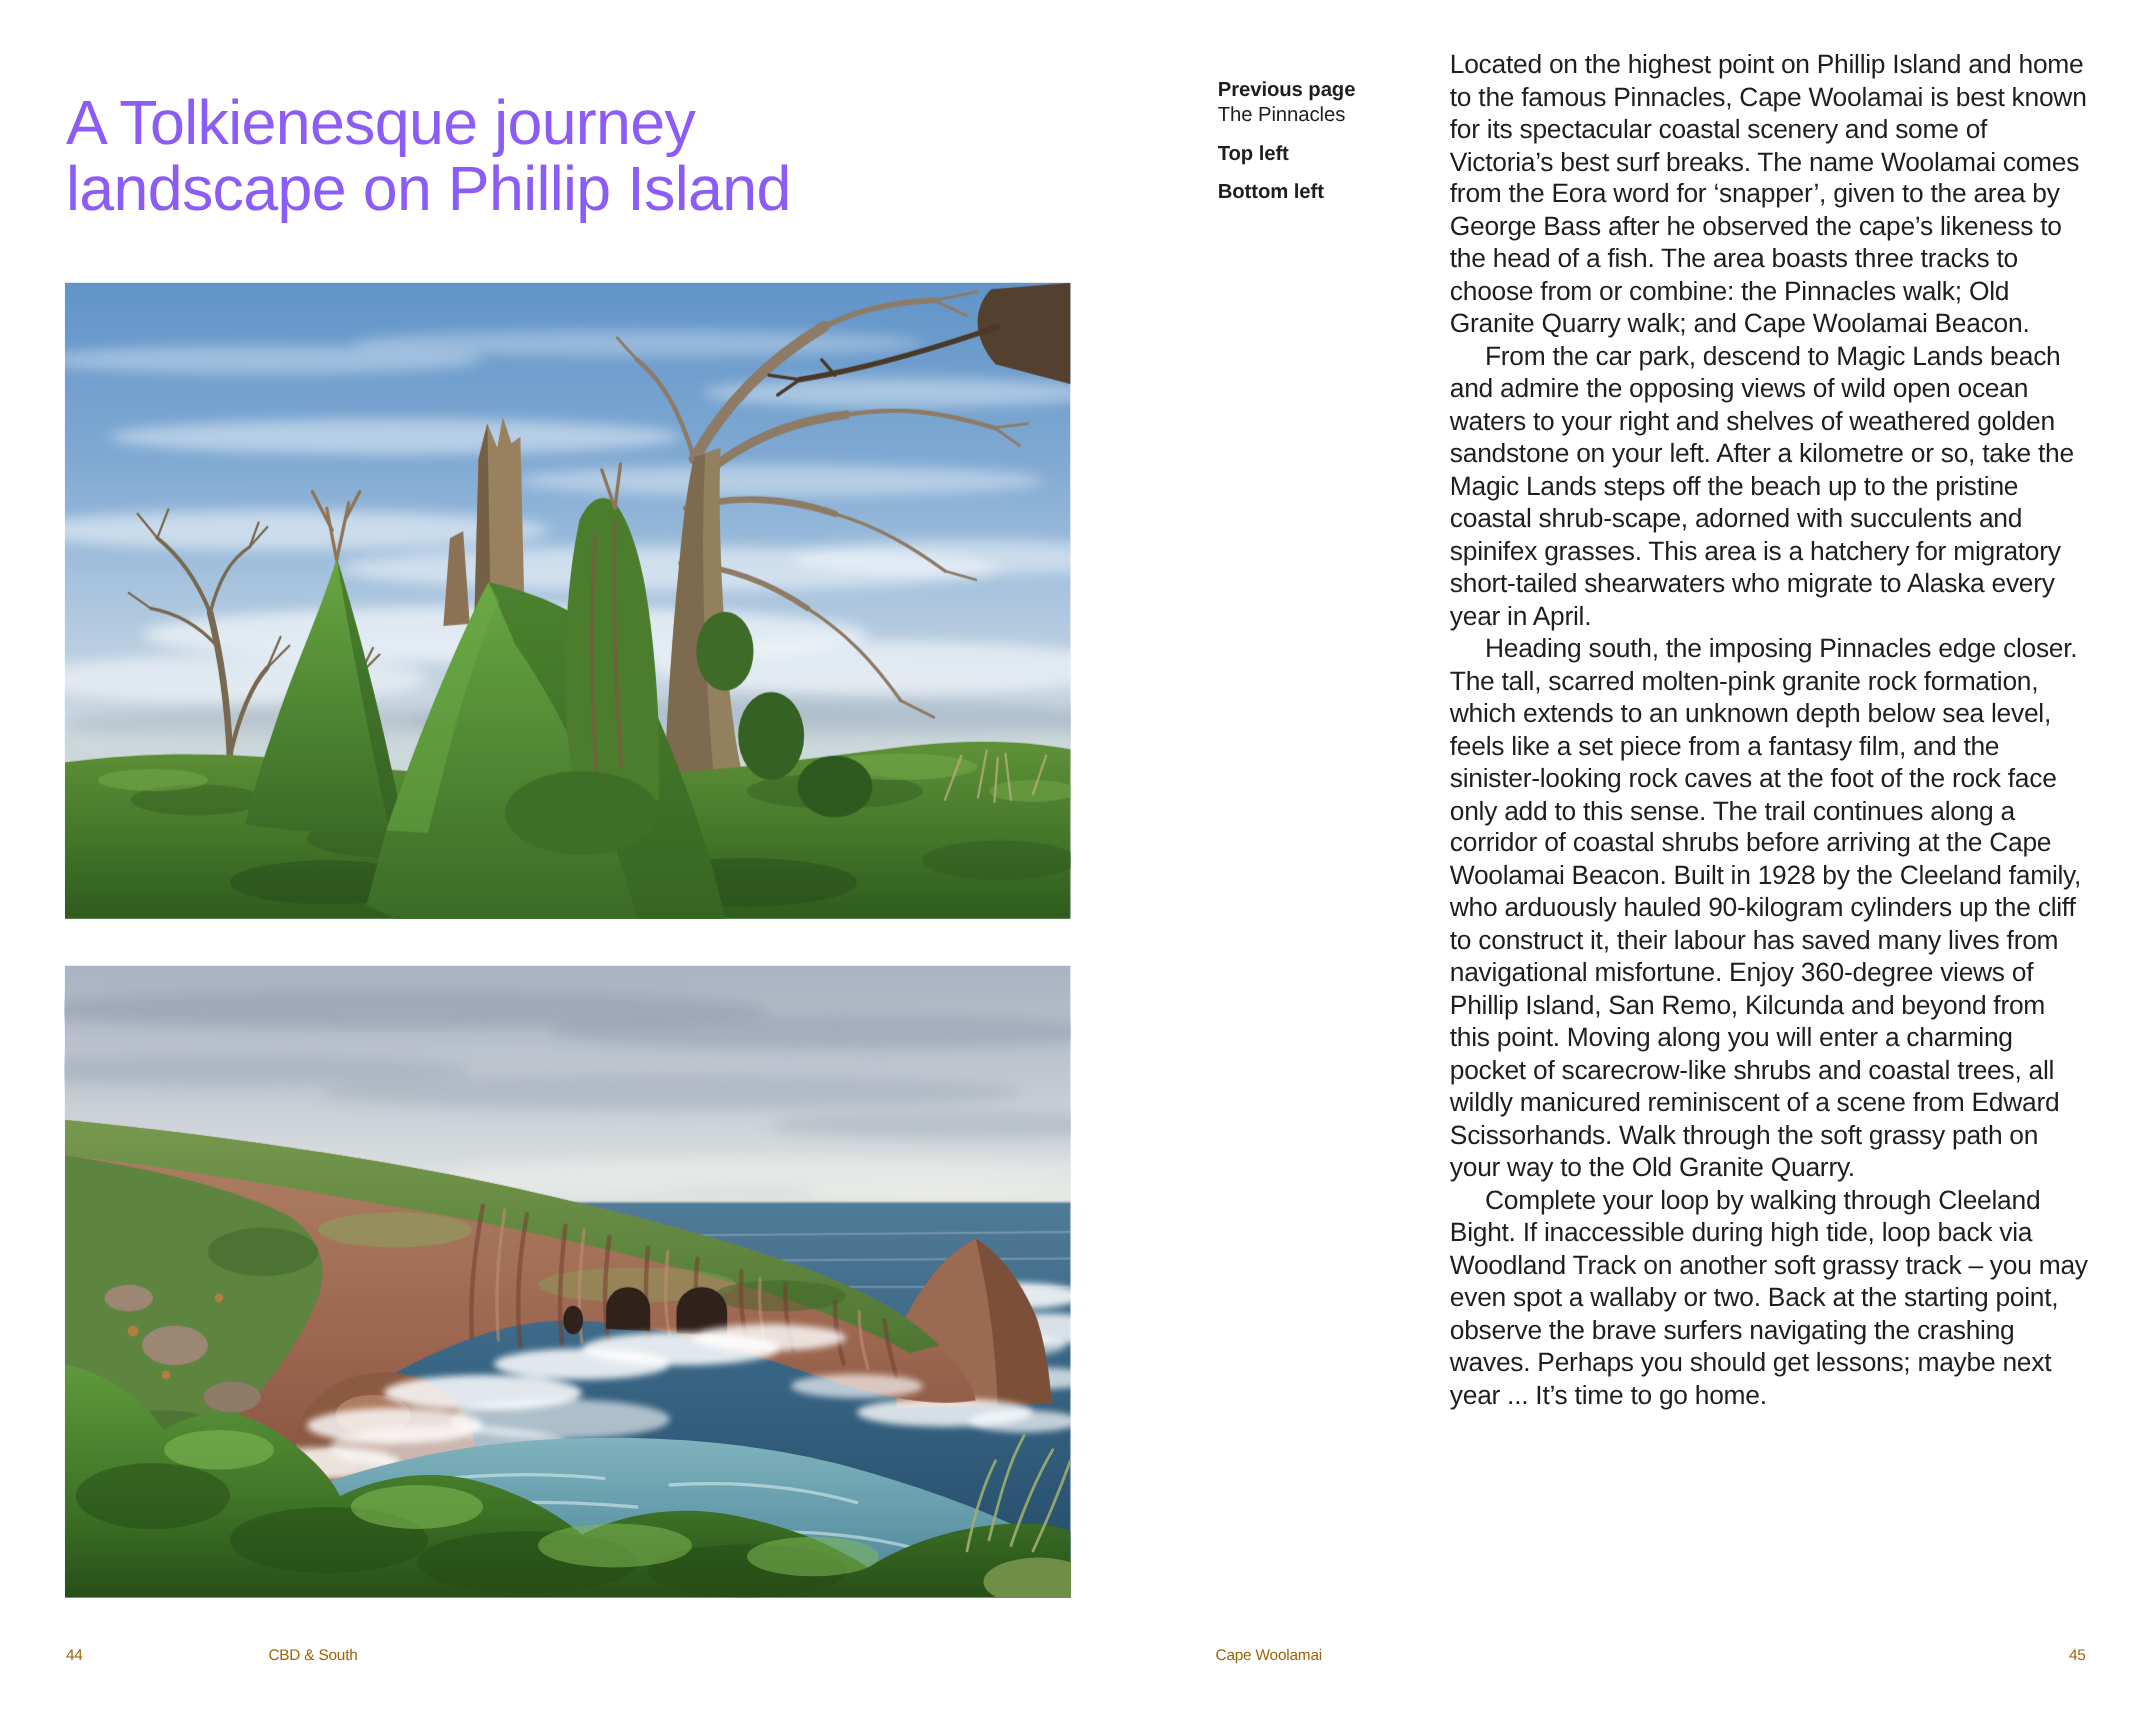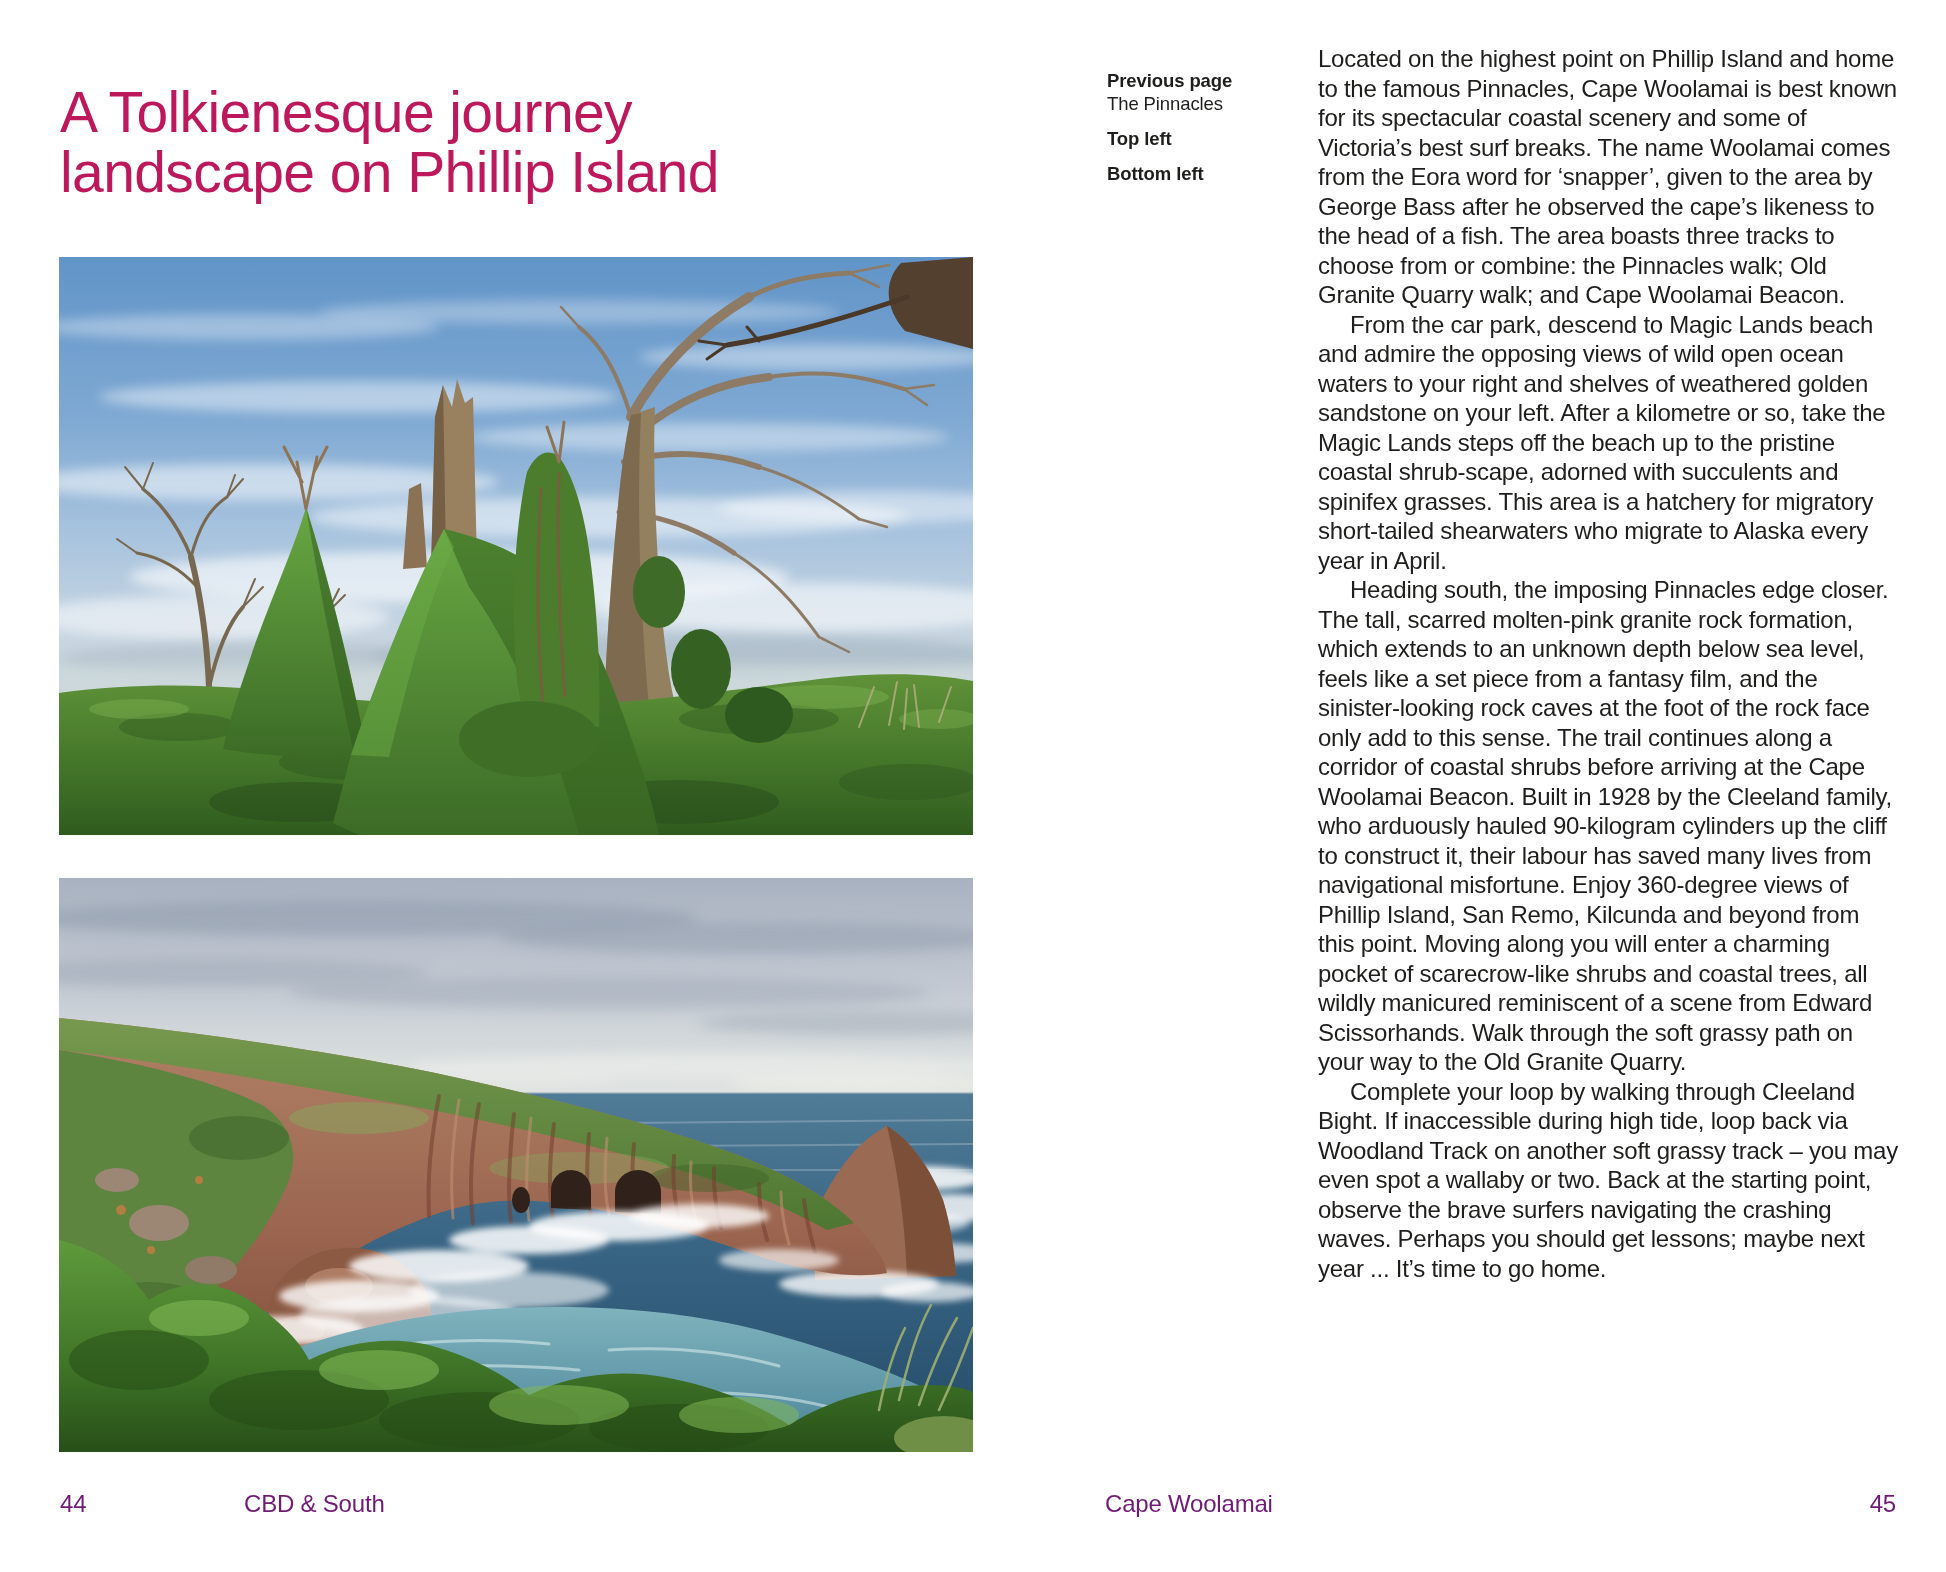--- a/index.html
+++ b/index.html
@@ -2,40 +2,40 @@
 <html><head>
 <meta charset="utf-8">
 <style>
   html,body{margin:0;padding:0;}
   body{width:1946px;height:1572px;background:#ffffff;position:relative;
        font-family:"Liberation Sans", sans-serif;color:#1e1e1c;}
   .page{position:absolute;inset:0;background:#ffffff;overflow:hidden;}
 
   .title{position:absolute;left:60px;top:44px;width:760px;
          font-size:57px;line-height:60px;letter-spacing:-0.6px;
-         font-weight:400;color:#be185d;}
+         font-weight:400;color:#8b5cf6;}
 
   .photo{position:absolute;left:59px;overflow:hidden;background:#9db7cd;}
   .photo1{top:257px;width:914px;height:578px;}
   .photo2{top:878px;width:914px;height:574px;}
   .photo svg{display:block;width:100%;height:100%;}
 
   .captions{position:absolute;left:1107px;top:49px;width:168px;
             font-size:18.5px;line-height:23px;letter-spacing:-0.1px;margin-top:20px;}
   .cap-group{margin:0 0 12px 0;}
   .cap-label{font-weight:700;}
   .cap-text{font-weight:400;}
 
   .bodycol{position:absolute;left:1318px;top:44px;width:582px;
            font-size:24px;line-height:29.5px;letter-spacing:-0.25px;}
   .bodycol p{margin:0;text-indent:32px;}
   .bodycol p.first{text-indent:0;}
 
-  .footer-item{position:absolute;top:1491px;font-size:24px;line-height:26px;
-               letter-spacing:-0.2px;color:#701a75;}
+  .footer-item{position:absolute;top:1491px;font-size:14px;line-height:26px;
+               letter-spacing:-0.2px;color:#a16207;}
   .fi-num-left{left:60px;}
   .fi-sec-left{left:244px;}
   .fi-sec-right{left:1105px;}
   .fi-num-right{right:50px;}
 </style>
 </head>
 <body>
 
 <div class="page">
 

